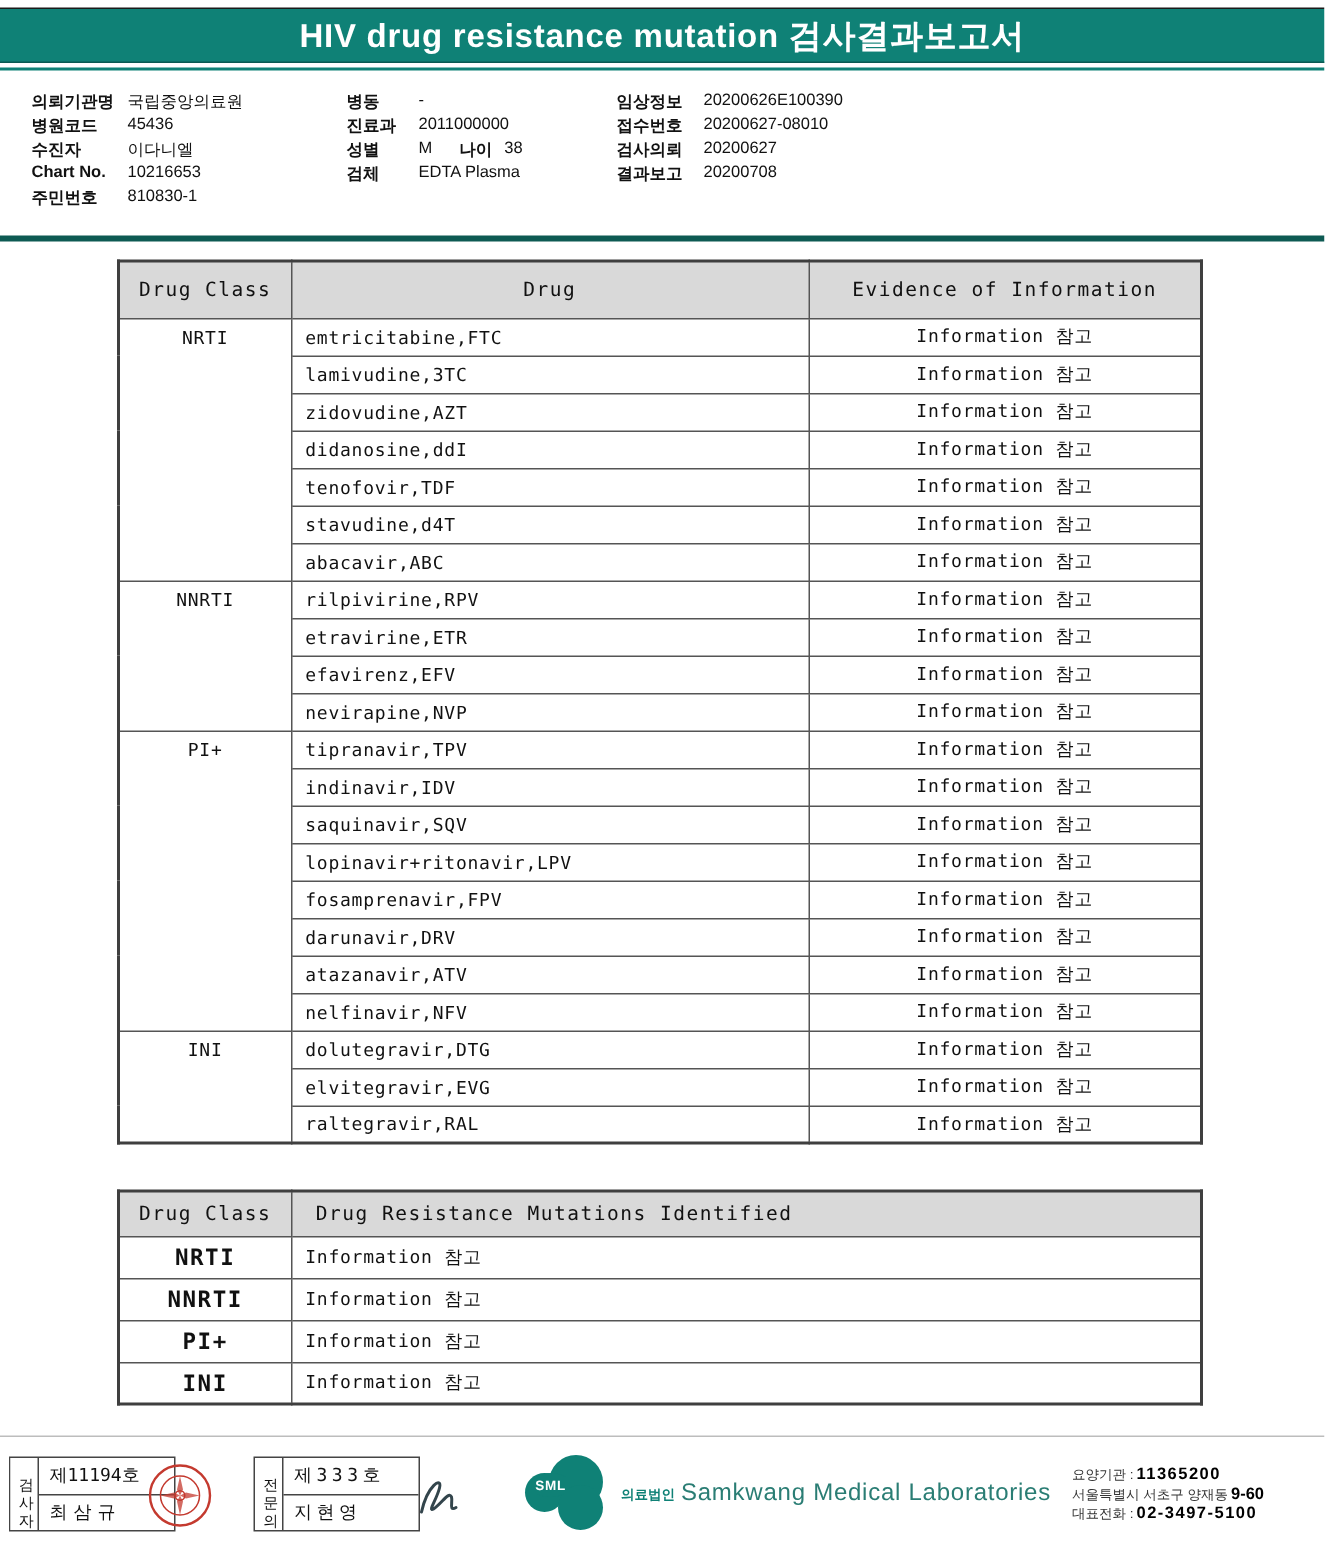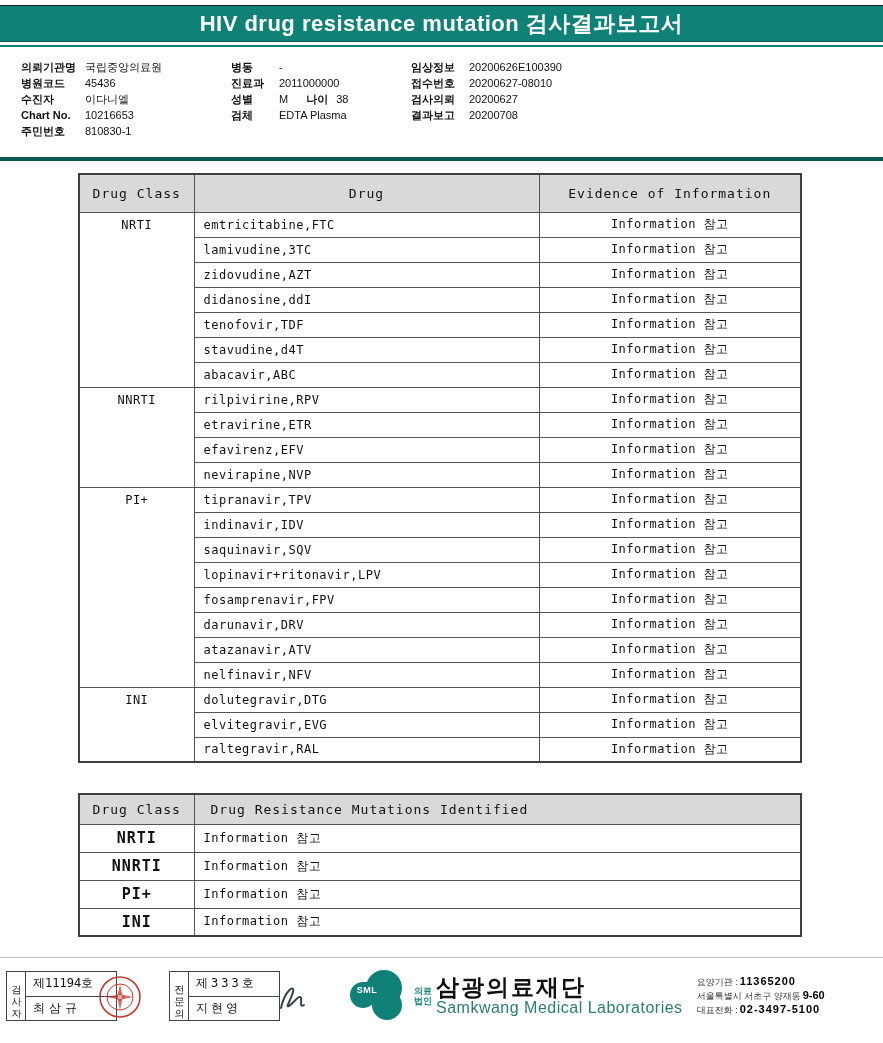--- a/index.html
+++ b/index.html
@@ -88,21 +88,21 @@
   .logo .b1, .logo .b2, .logo .b3 { position:absolute; background:#0f8176; border-radius:50%; }
   .b1 { width:36px; height:36px; left:16px; top:0; }
   .b2 { width:26px; height:26px; left:0; top:12px; }
   .b3 { width:30px; height:30px; left:22px; top:20px; }
   .sml {
     position:absolute; left:4px; bottom:24px; z-index:2;
     color:#fff; font-size:9px; font-weight:bold; letter-spacing:0.5px;
     background:#0f8176; border-radius:50%; width:26px; height:16px;
     display:flex; align-items:center; justify-content:center;
   }
-  .orgprefix { display:flex; flex-direction:column; margin:0 4px 0 6px; }
+  .orgprefix { display:flex; flex-direction:row; margin:0 4px 0 6px; }
   .orgprefix span { font-size:9px; color:#0f8176; font-weight:bold; line-height:10px; }
   .orgmain { display:flex; flex-direction:column; }
   .orgname { font-size:23px; font-weight:bold; letter-spacing:2px; color:#101010; line-height:24px; }
   .orgeng { font-size:16px; color:#2a7d74; letter-spacing:0.5px; }
   .labinfo { margin-left:14px; display:flex; flex-direction:column; font-size:9px; color:#333; line-height:13px; white-space:nowrap; }
   .labinfo b { font-size:11px; color:#000; letter-spacing:1px; margin-left:2px; }
   .labinfo .addr b { letter-spacing:0; }
 </style>
 </head>
 <body>
@@ -355,21 +355,20 @@
       <div class="b1"></div>
       <div class="b2"></div>
       <div class="b3"></div>
       <span class="sml">SML</span>
     </div>
     <div class="orgprefix">
       <span>의료</span>
       <span>법인</span>
     </div>
     <div class="orgmain">
-      <div class="orgname">삼광의료재단</div>
       <div class="orgeng">Samkwang Medical Laboratories</div>
     </div>
     <div class="labinfo">
       <div><span>요양기관 :</span><b>11365200</b></div>
       <div class="addr"><span>서울특별시 서초구 양재동</span><b>9-60</b></div>
       <div><span>대표전화 :</span><b>02-3497-5100</b></div>
     </div>
   </div>
 </div>
 

